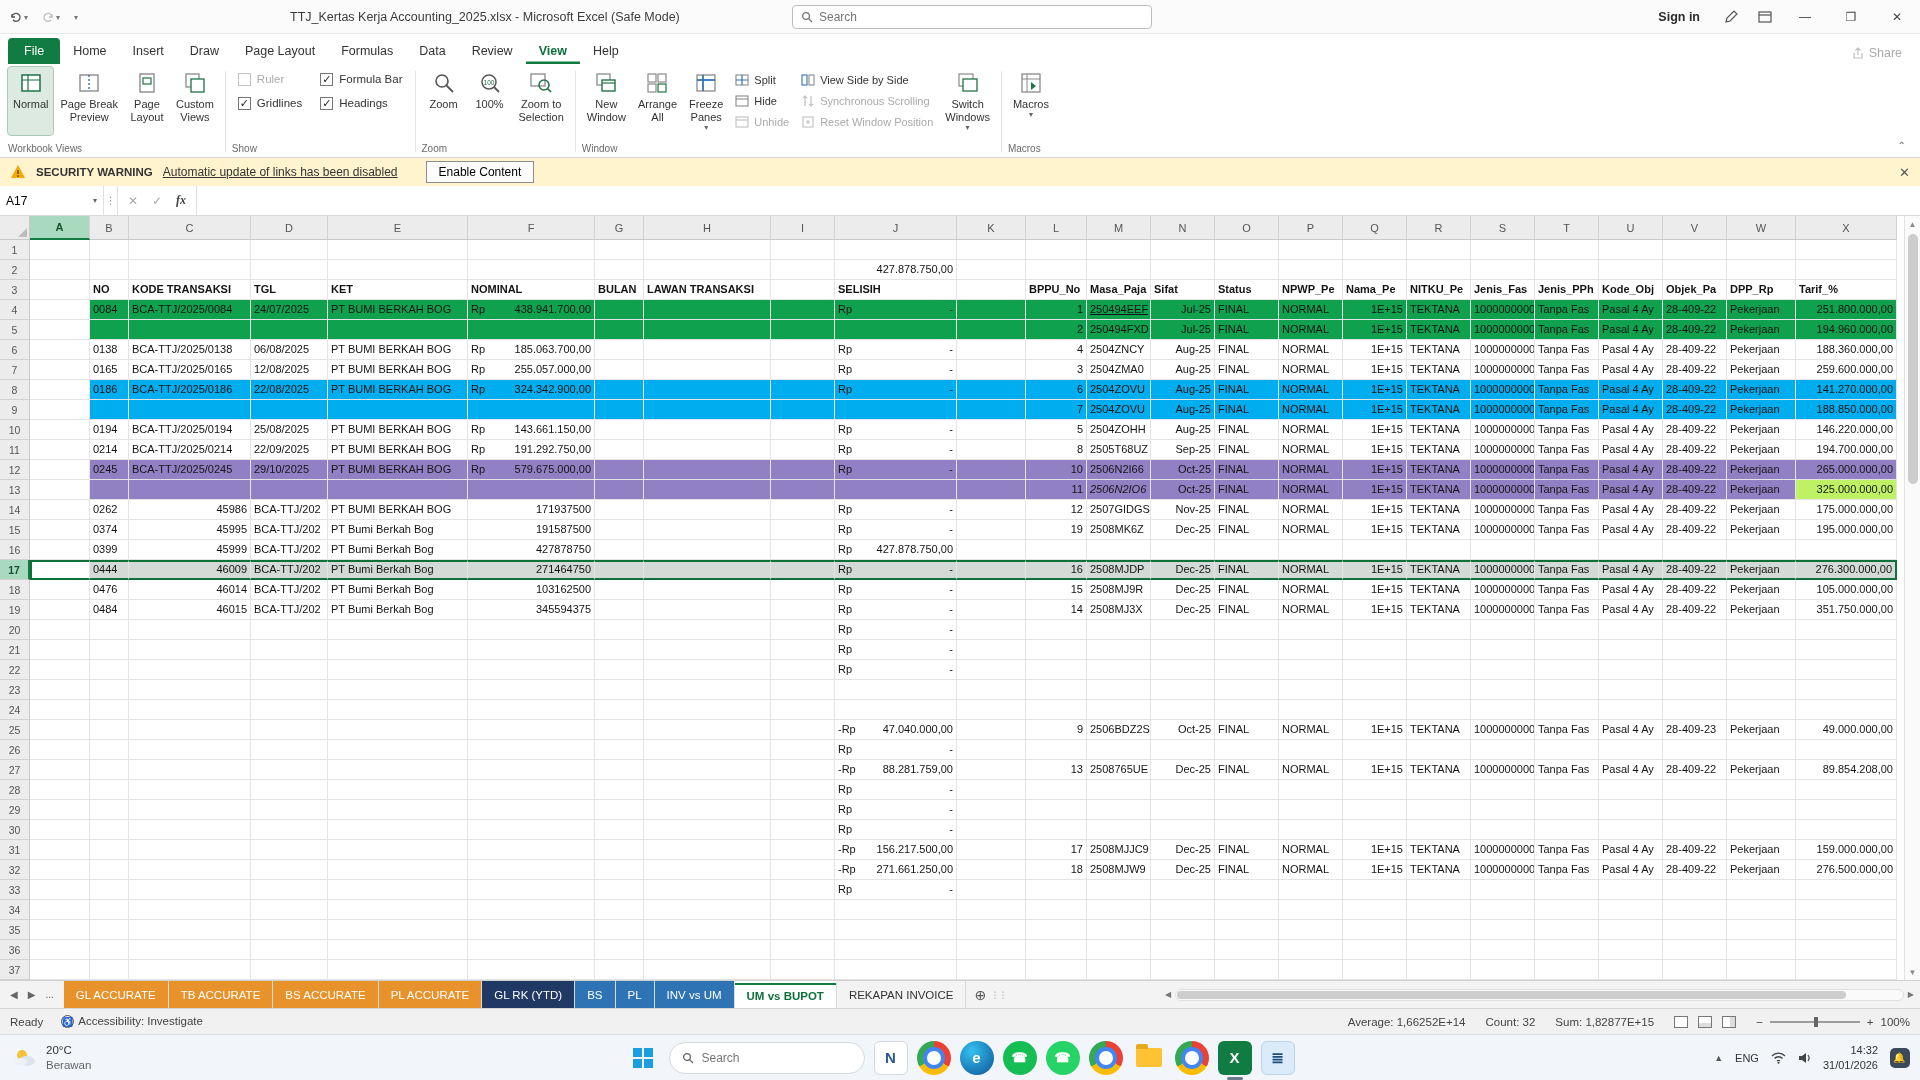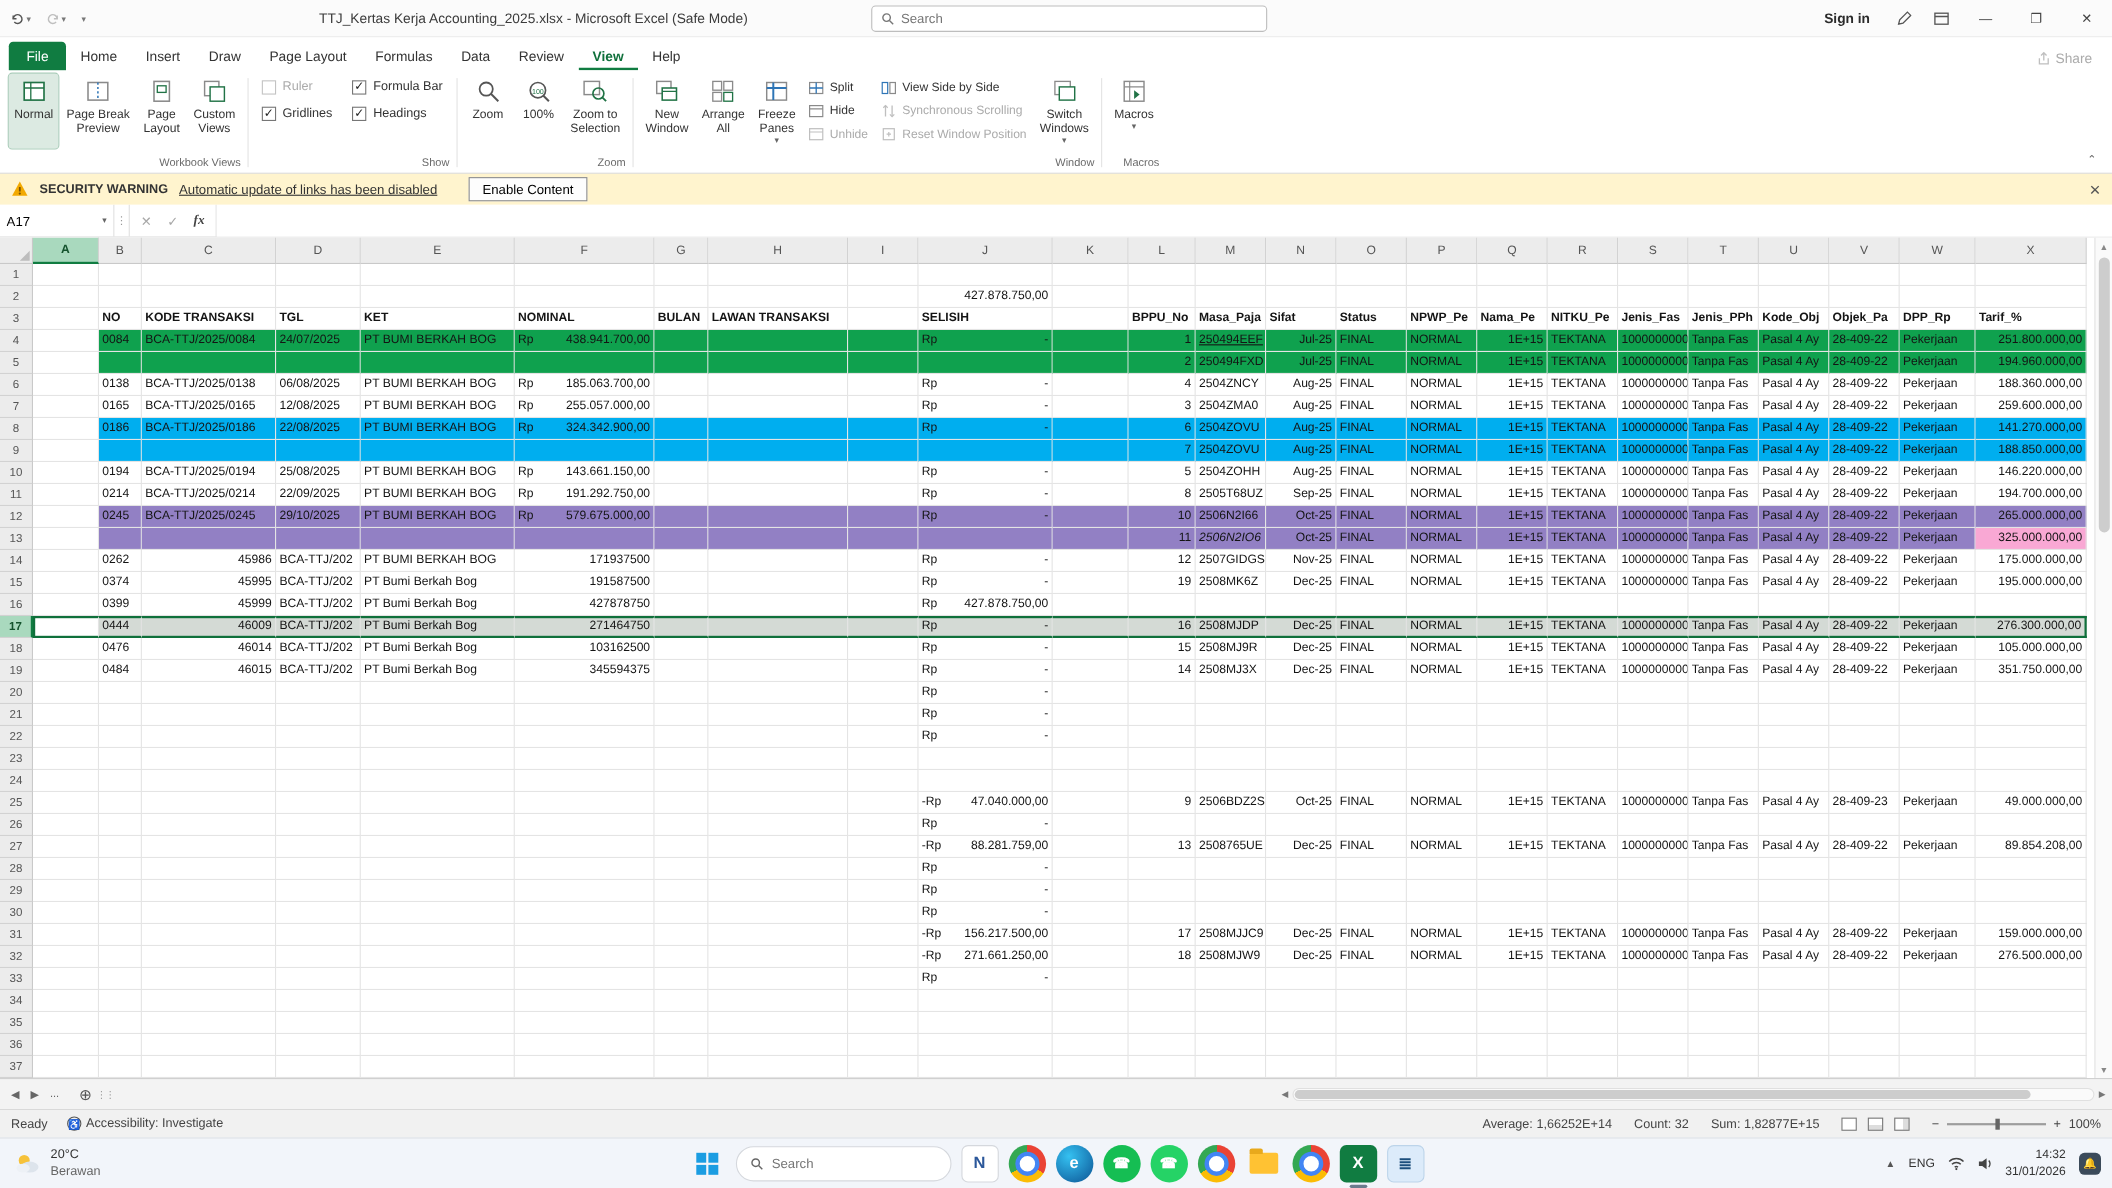--- a/index.html
+++ b/index.html
@@ -24,21 +24,21 @@
 .tabsrow{height:30px;background:#FFF;display:flex;align-items:flex-end;padding-left:8px;position:relative;flex:0 0 auto}
 .rtab{font-size:12.5px;color:#333;padding:6px 13px;border-radius:4px 4px 0 0;cursor:default}
 .rtab.file{background:#107C41;color:#fff;padding:6px 16px;font-weight:400}
 .rtab.active{color:#0F703B;font-weight:700;box-shadow:inset 0 -2.5px 0 #107C41;background:#fff}
 .share-btn{position:absolute;right:18px;bottom:4px;display:flex;align-items:center;gap:5px;color:#9a9a9a;font-size:12.5px}
 
 
 .ribbon{height:94px;background:#fff;border-bottom:1px solid #D6D6D6;display:flex;align-items:stretch;padding:2px 4px 0;position:relative;flex:0 0 auto}
 .rgroup{display:flex;flex-direction:column;padding:1px 4px 0}
 .rgroup-body{display:flex;flex:1;align-items:flex-start;gap:2px}
-.rgroup-label{font-size:10px;color:#6a6a6a;text-align:right;padding:1px 0 3px}
+.rgroup-label{font-size:10px;color:#6a6a6a;text-align:left;padding:1px 0 3px}
 .rsep{width:1px;background:#E3E3E3;margin:5px 2px}
 .rbtn{display:flex;flex-direction:column;align-items:center;justify-content:flex-start;padding:4px 5px 2px;min-width:44px;height:68px;border-radius:3px;font-size:11px;color:#333;text-align:center;line-height:1.2}
 .rbtn span.lbl{white-space:pre-line}
 .rbtn.selected{background:#DCEAE2;outline:1px solid #A8CBB8}
 .rbtn .ic,.svgic{width:24px;height:24px;margin-bottom:3px;flex:0 0 auto}
 .rcaret{font-size:8px;color:#666;line-height:1}
 .rsmall{display:flex;align-items:center;gap:5px;font-size:11px;height:21px;padding:0 5px;color:#333;border-radius:2px;white-space:nowrap}
 .rsmall .sic{width:14px;height:14px;flex:0 0 auto}
 .dis{color:#ABABAB !important}
 .dis svg *{stroke:#BFBFBF !important;fill:none}
@@ -882,21 +882,21 @@
           <div class="xl-c ar" style="width: 64px; background: rgb(146, 128, 196);">Oct-25</div>
           <div class="xl-c" style="width: 64px; background: rgb(146, 128, 196);">FINAL</div>
           <div class="xl-c" style="width: 64px; background: rgb(146, 128, 196);">NORMAL</div>
           <div class="xl-c ar" style="width: 64px; background: rgb(146, 128, 196);">1E+15</div>
           <div class="xl-c" style="width: 64px; background: rgb(146, 128, 196);">TEKTANA</div>
           <div class="xl-c" style="width: 64px; background: rgb(146, 128, 196);">1000000000</div>
           <div class="xl-c" style="width: 64px; background: rgb(146, 128, 196);">Tanpa Fas</div>
           <div class="xl-c" style="width: 64px; background: rgb(146, 128, 196);">Pasal 4 Ay</div>
           <div class="xl-c" style="width: 64px; background: rgb(146, 128, 196);">28-409-22</div>
           <div class="xl-c" style="width: 69px; background: rgb(146, 128, 196);">Pekerjaan</div>
-          <div class="xl-c ar" style="width: 101px; background: #f9a8d4;">325.000.000,00</div>
+          <div class="xl-c ar" style="width: 101px; background: #bef264;">325.000.000,00</div>
         </div>
         <div class="xl-row">
           <div class="xl-rh">14</div>
           <div class="xl-c" style="width: 60px;"></div>
           <div class="xl-c" style="width: 39px;">0262</div>
           <div class="xl-c ar" style="width: 122px;">45986</div>
           <div class="xl-c" style="width: 77px;">BCA-TTJ/202</div>
           <div class="xl-c" style="width: 140px;">PT BUMI BERKAH BOG</div>
           <div class="xl-c ar" style="width: 127px;">171937500</div>
           <div class="xl-c" style="width: 49px;"></div>
@@ -1600,20 +1600,32 @@
       <span class="arr" style="margin-top:auto">▼</span>
     </div>
   </div>
 
   <div class="tabbar">
     <div class="tnav">
       <span>◀</span>
       <span>▶</span>
       <span>...</span>
     </div>
+    <div class="stabs">
+        <div class="stab" style="background: rgb(232, 146, 44); color: rgb(255, 255, 255);">GL ACCURATE</div>
+        <div class="stab" style="background: rgb(232, 146, 44); color: rgb(255, 255, 255);">TB ACCURATE</div>
+        <div class="stab" style="background: rgb(232, 146, 44); color: rgb(255, 255, 255);">BS ACCURATE</div>
+        <div class="stab" style="background: rgb(232, 146, 44); color: rgb(255, 255, 255);">PL ACCURATE</div>
+        <div class="stab" style="background: rgb(31, 56, 100); color: rgb(255, 255, 255);">GL RK (YTD)</div>
+        <div class="stab" style="background: rgb(46, 116, 181); color: rgb(255, 255, 255);">BS</div>
+        <div class="stab" style="background: rgb(46, 116, 181); color: rgb(255, 255, 255);">PL</div>
+        <div class="stab" style="background: rgb(46, 116, 181); color: rgb(255, 255, 255);">INV vs UM</div>
+        <div class="stab active">UM vs BUPOT</div>
+        <div class="stab">REKAPAN INVOICE</div>
+      </div>
     <span class="addsheet">⊕</span>
     <span class="hsplit">⋮⋮</span>
     <div class="hscroll">
       <span class="arr">◀</span>
       <div class="htrack">
           <div class="hthumb"></div>
         </div>
       <span class="arr">▶</span>
     </div>
   </div>

